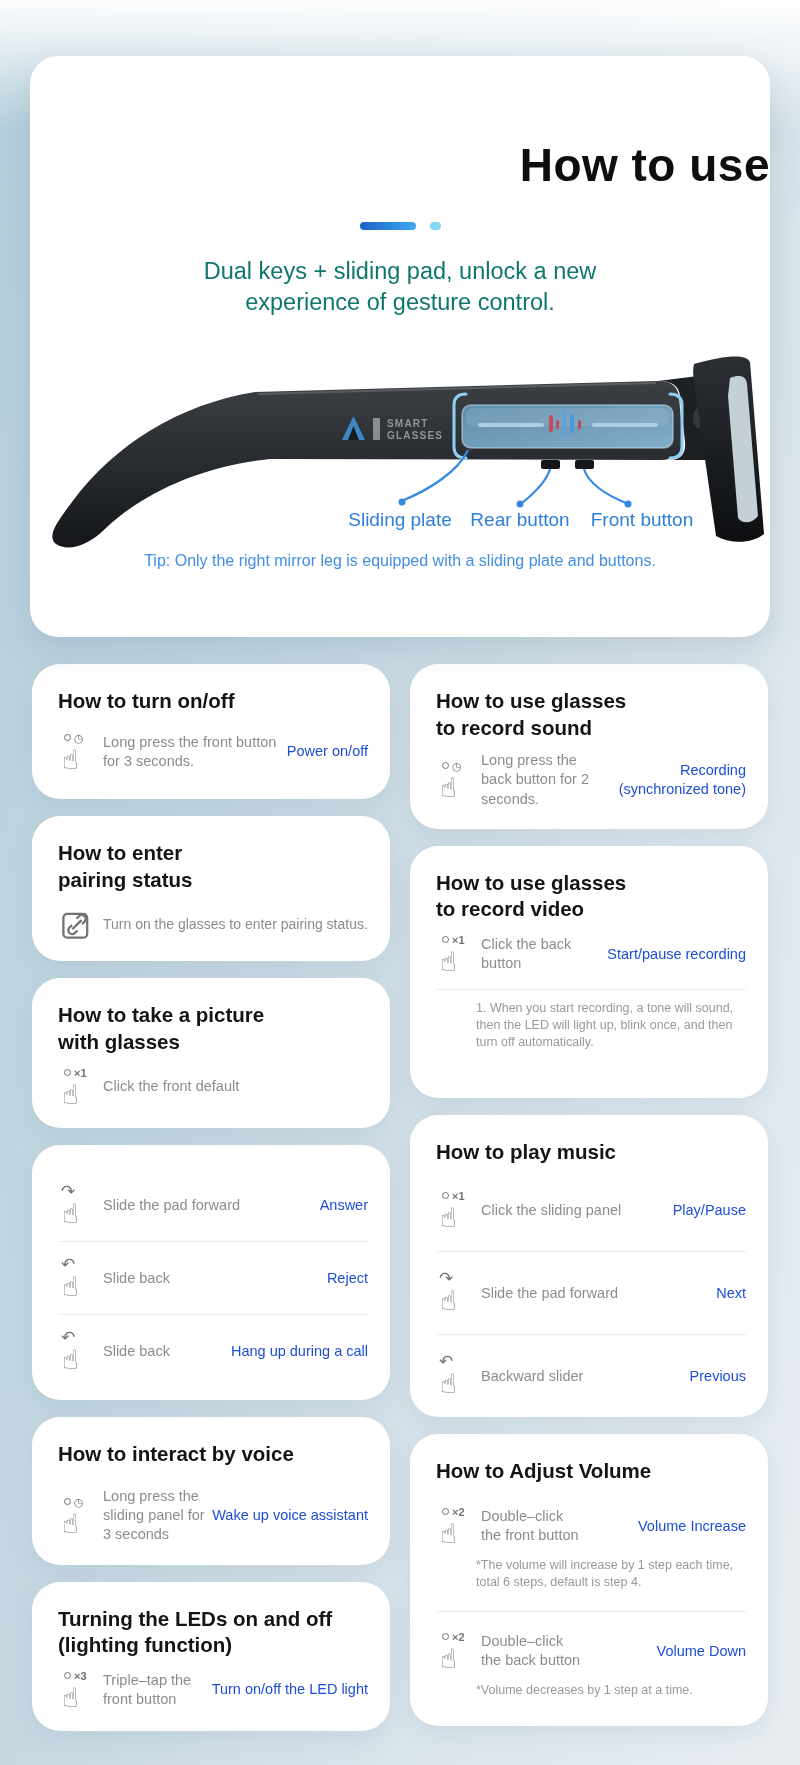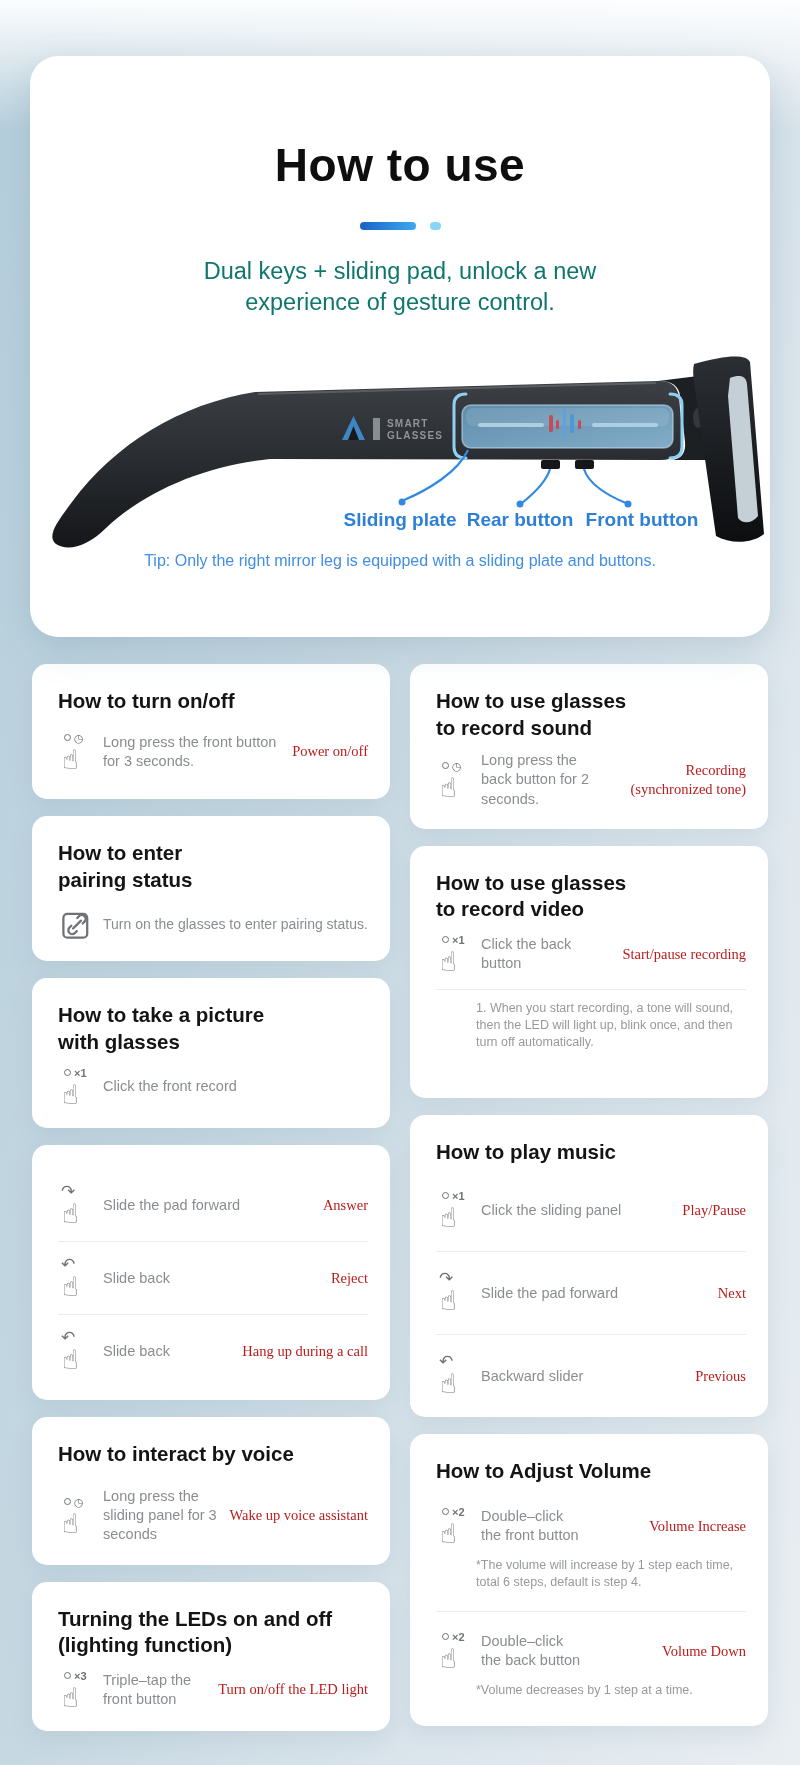--- a/index.html
+++ b/index.html
@@ -14,49 +14,49 @@
     background:linear-gradient(180deg,rgba(255,255,255,.96) 0%,rgba(255,255,255,.55) 45%,rgba(255,255,255,0) 100%);
     pointer-events:none;
   }
   
   .hero {
     position:relative; width:740px; height:581px; margin:56px auto 0;
     background:#fff; border-radius:28px;
     box-shadow:0 12px 34px rgba(110,145,165,.28);
     padding-top:82px;
   }
-  .hero h1 { text-align:center; font-size:46px; font-weight:700; color:#0e0e0e; letter-spacing:.5px; }
+  .hero h1 { text-align:right; font-size:46px; font-weight:700; color:#0e0e0e; letter-spacing:.5px; }
   .hr-deco { display:flex; justify-content:center; align-items:center; gap:14px; margin-top:30px; }
   .hr-deco .dash { width:56px; height:8px; border-radius:4px; background:linear-gradient(90deg,#1b61c6,#3fa9f0); }
   .hr-deco .dot  { width:11px; height:8px; border-radius:4px; background:#86d6f8; }
   .hero .subtitle {
     margin:26px auto 0; width:500px; text-align:center;
     font-size:23.5px; color:#0f766e; line-height:1.32;
   }
   .figure { position:relative; width:644px; height:200px; margin-top:34px; }
   .figure svg { position:absolute; inset:0; }
   .callout {
     position:absolute; top:157px; text-align:center;
-    font-size:19px; font-weight:700; color:#2d7fd8;
+    font-size:19px; font-weight:400; color:#2d7fd8;
   }
   .co-slide { left:300px; width:140px; }
   .co-rear  { left:425px; width:130px; }
   .co-front { left:548px; width:128px; }
   .tip { margin-top:0; text-align:center; font-size:16px; color:#418ee3; }
   
   .grid { display:flex; gap:20px; width:736px; margin:27px auto 0; }
   .col { display:flex; flex-direction:column; gap:17px; width:358px; }
   .card {
-    background:#fff; border-radius:15px; padding:24px 22px 20px 26px;
+    background:#fff; border-radius:28px; padding:24px 22px 20px 26px;
     box-shadow:0 8px 22px rgba(120,150,170,.16);
   }
   .card-title { font-size:20.5px; font-weight:700; color:#141414; line-height:1.3; white-space:pre-line; }
   .row { display:flex; align-items:center; margin-top:16px; }
   .action { flex:1; font-size:14.5px; color:#8a8d90; line-height:1.32; padding-left:7px; white-space:pre-line; }
-  .result { max-width:52%; font-size:14.5px; color:#b91c1c; line-height:1.3; text-align:right;font-family:Liberation Serif, serif; }
+  .result { max-width:52%; font-size:14.5px; color:#1d4ed8; line-height:1.3; text-align:right; }
   .hr { height:1px; background:#ececee; margin-top:14px; }
   .note { margin:10px 0 0 40px; font-size:12.5px; color:#97999c; line-height:1.38; }
   
   .gesture { position:relative; width:38px; min-width:38px; height:42px; color:#6f7376; }
   .gesture .hand { position:absolute; left:4px; bottom:0; font-size:27px; line-height:1; font-family:"DejaVu Sans",sans-serif; }
   .gesture .ring { position:absolute; top:3px; left:6px; width:7px; height:7px; border:1.6px solid #6f7376; border-radius:50%; }
   .gesture .mark { position:absolute; top:1px; left:16px; font-size:11px; font-weight:700; }
   .gesture .mark.arrow { top:-4px; left:3px; font-size:17px; font-weight:400; }
   .pair-icon { width:38px; min-width:38px; height:34px; }
 </style>
@@ -176,21 +176,21 @@
 
       <div class="card" style="min-height:133px">
         <h2 class="card-title">How to take a picture
 with glasses</h2>
         <div class="row" style="margin-top:10px">
           <span class="gesture">
               <span class="ring"></span>
               <span class="mark">×1</span>
               <span class="hand">☝</span>
             </span>
-          <span class="action">Click the front record</span>
+          <span class="action">Click the front default</span>
         </div>
       </div>
 
       <div class="card" style="min-height:255px">
         <div class="row">
           <span class="gesture slide">
               <span class="mark arrow">↷</span>
               <span class="hand">☝</span>
             </span>
           <span class="action">Slide the pad forward</span>

